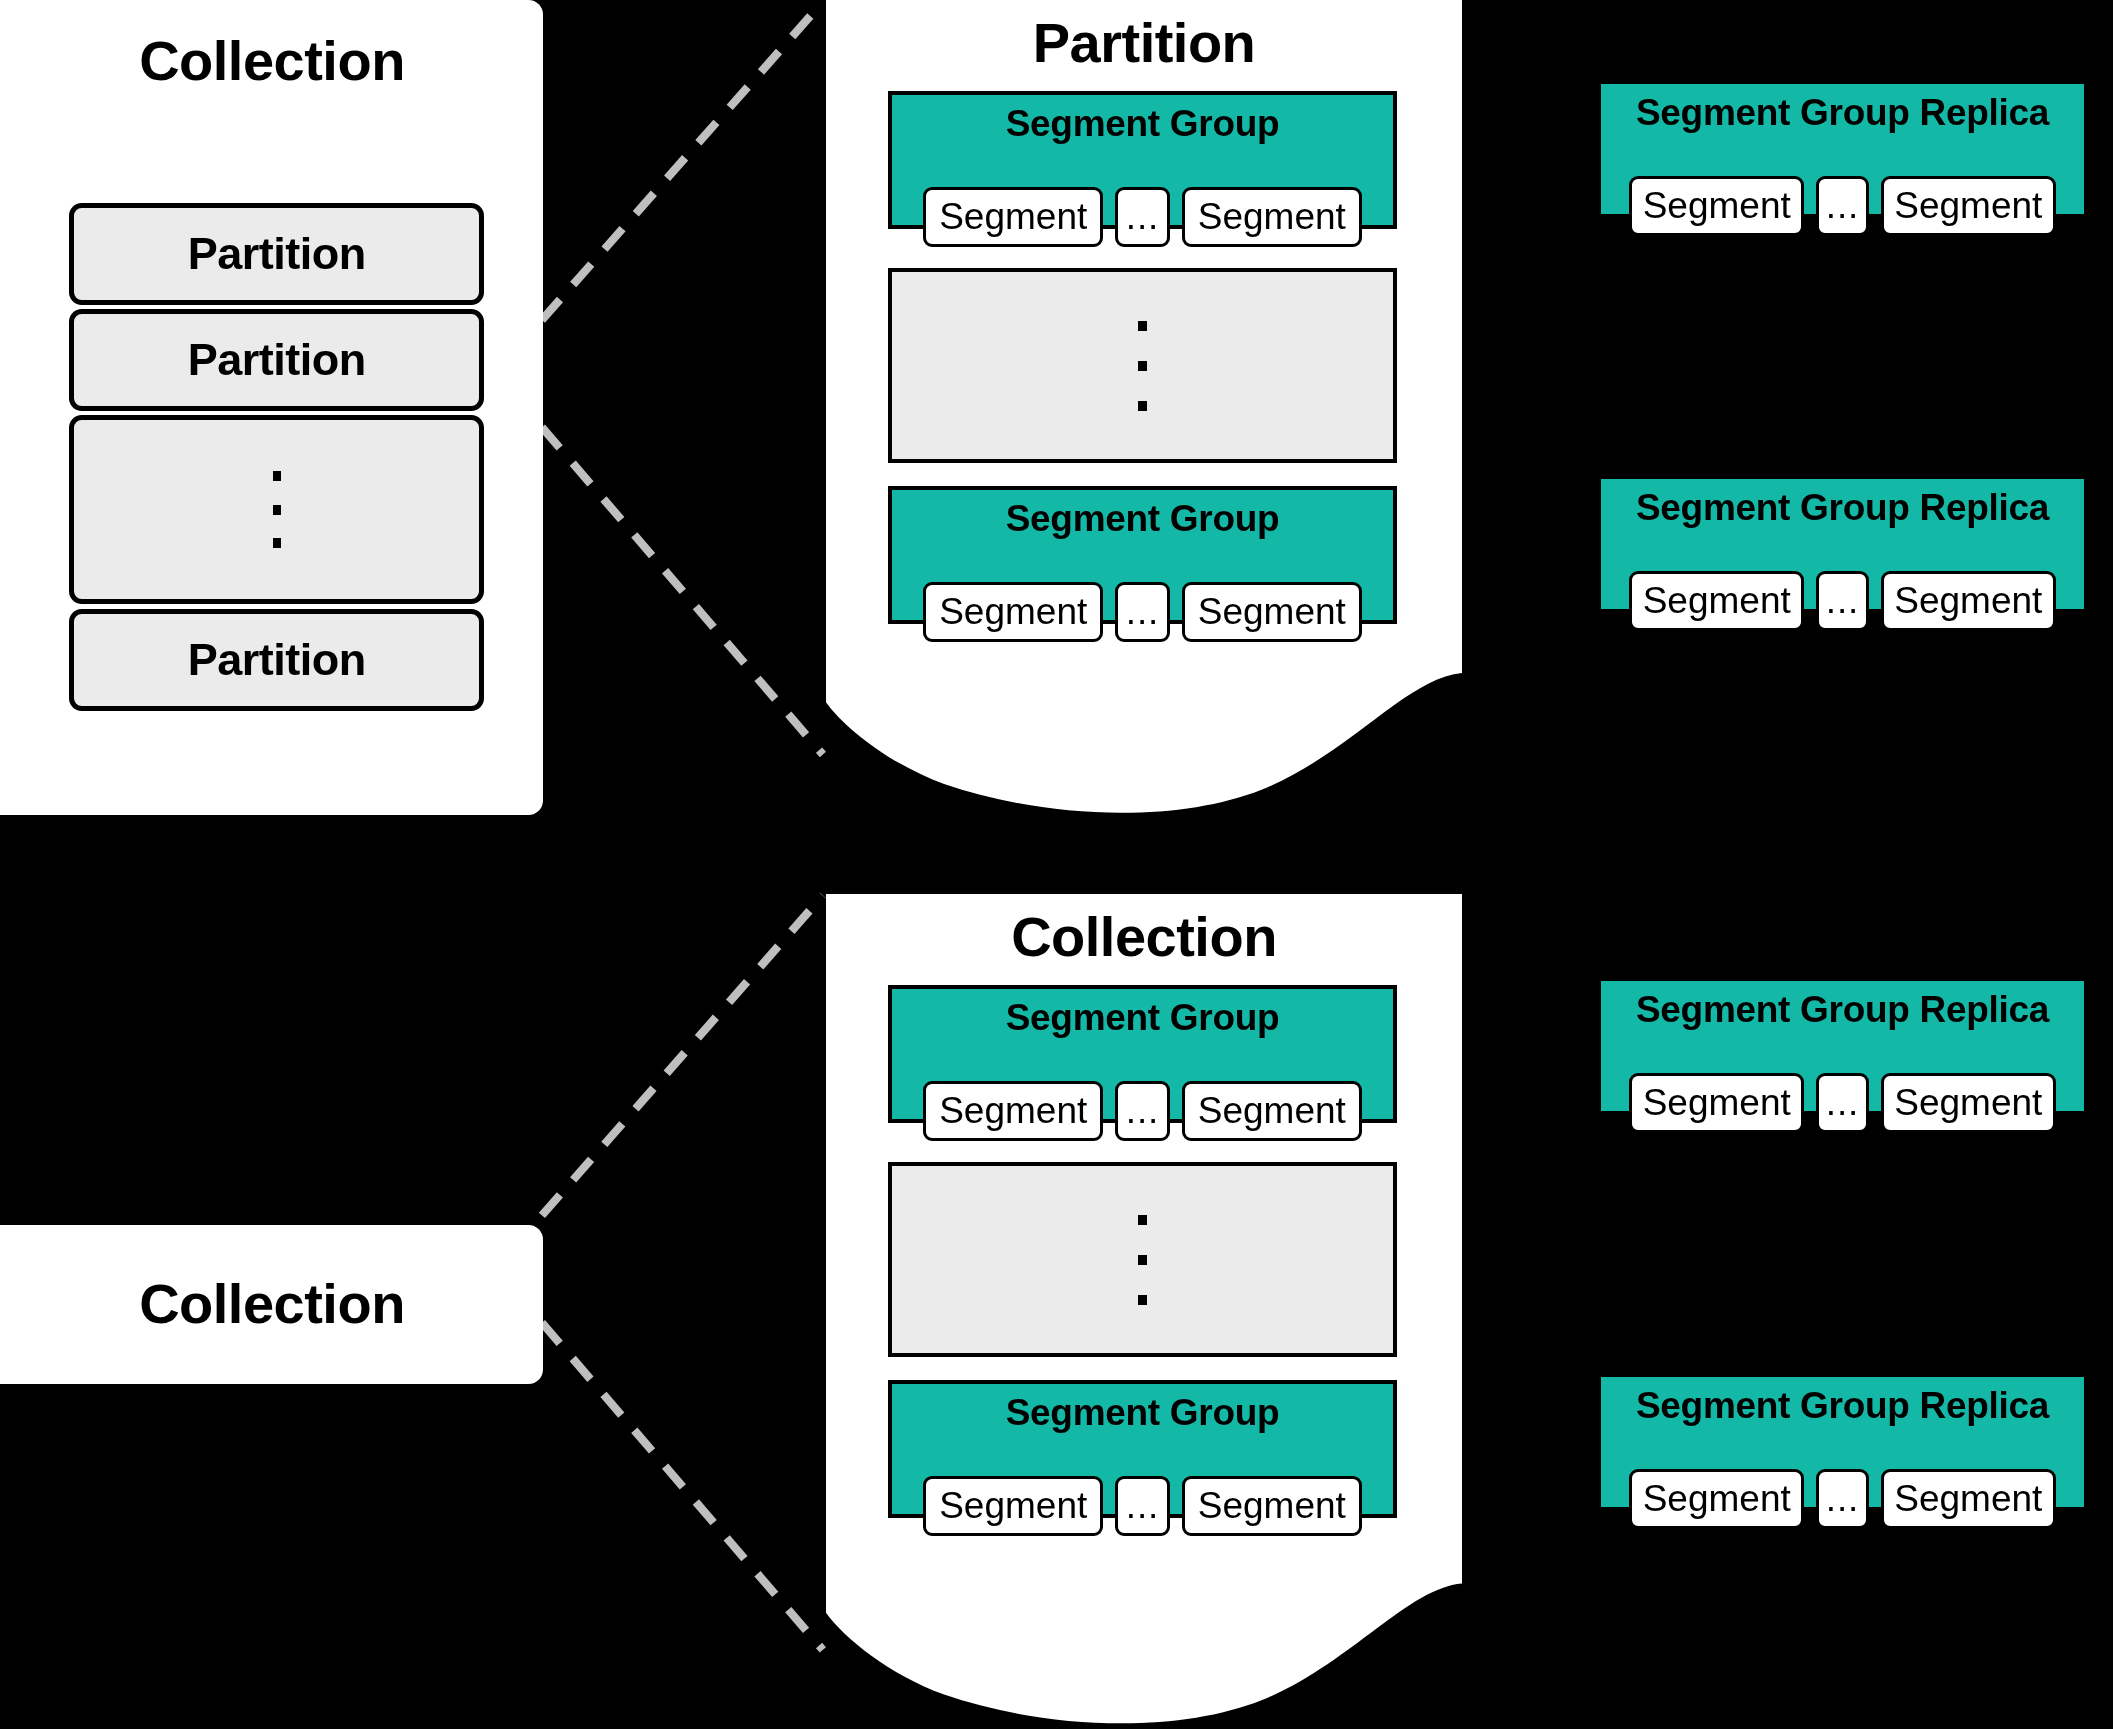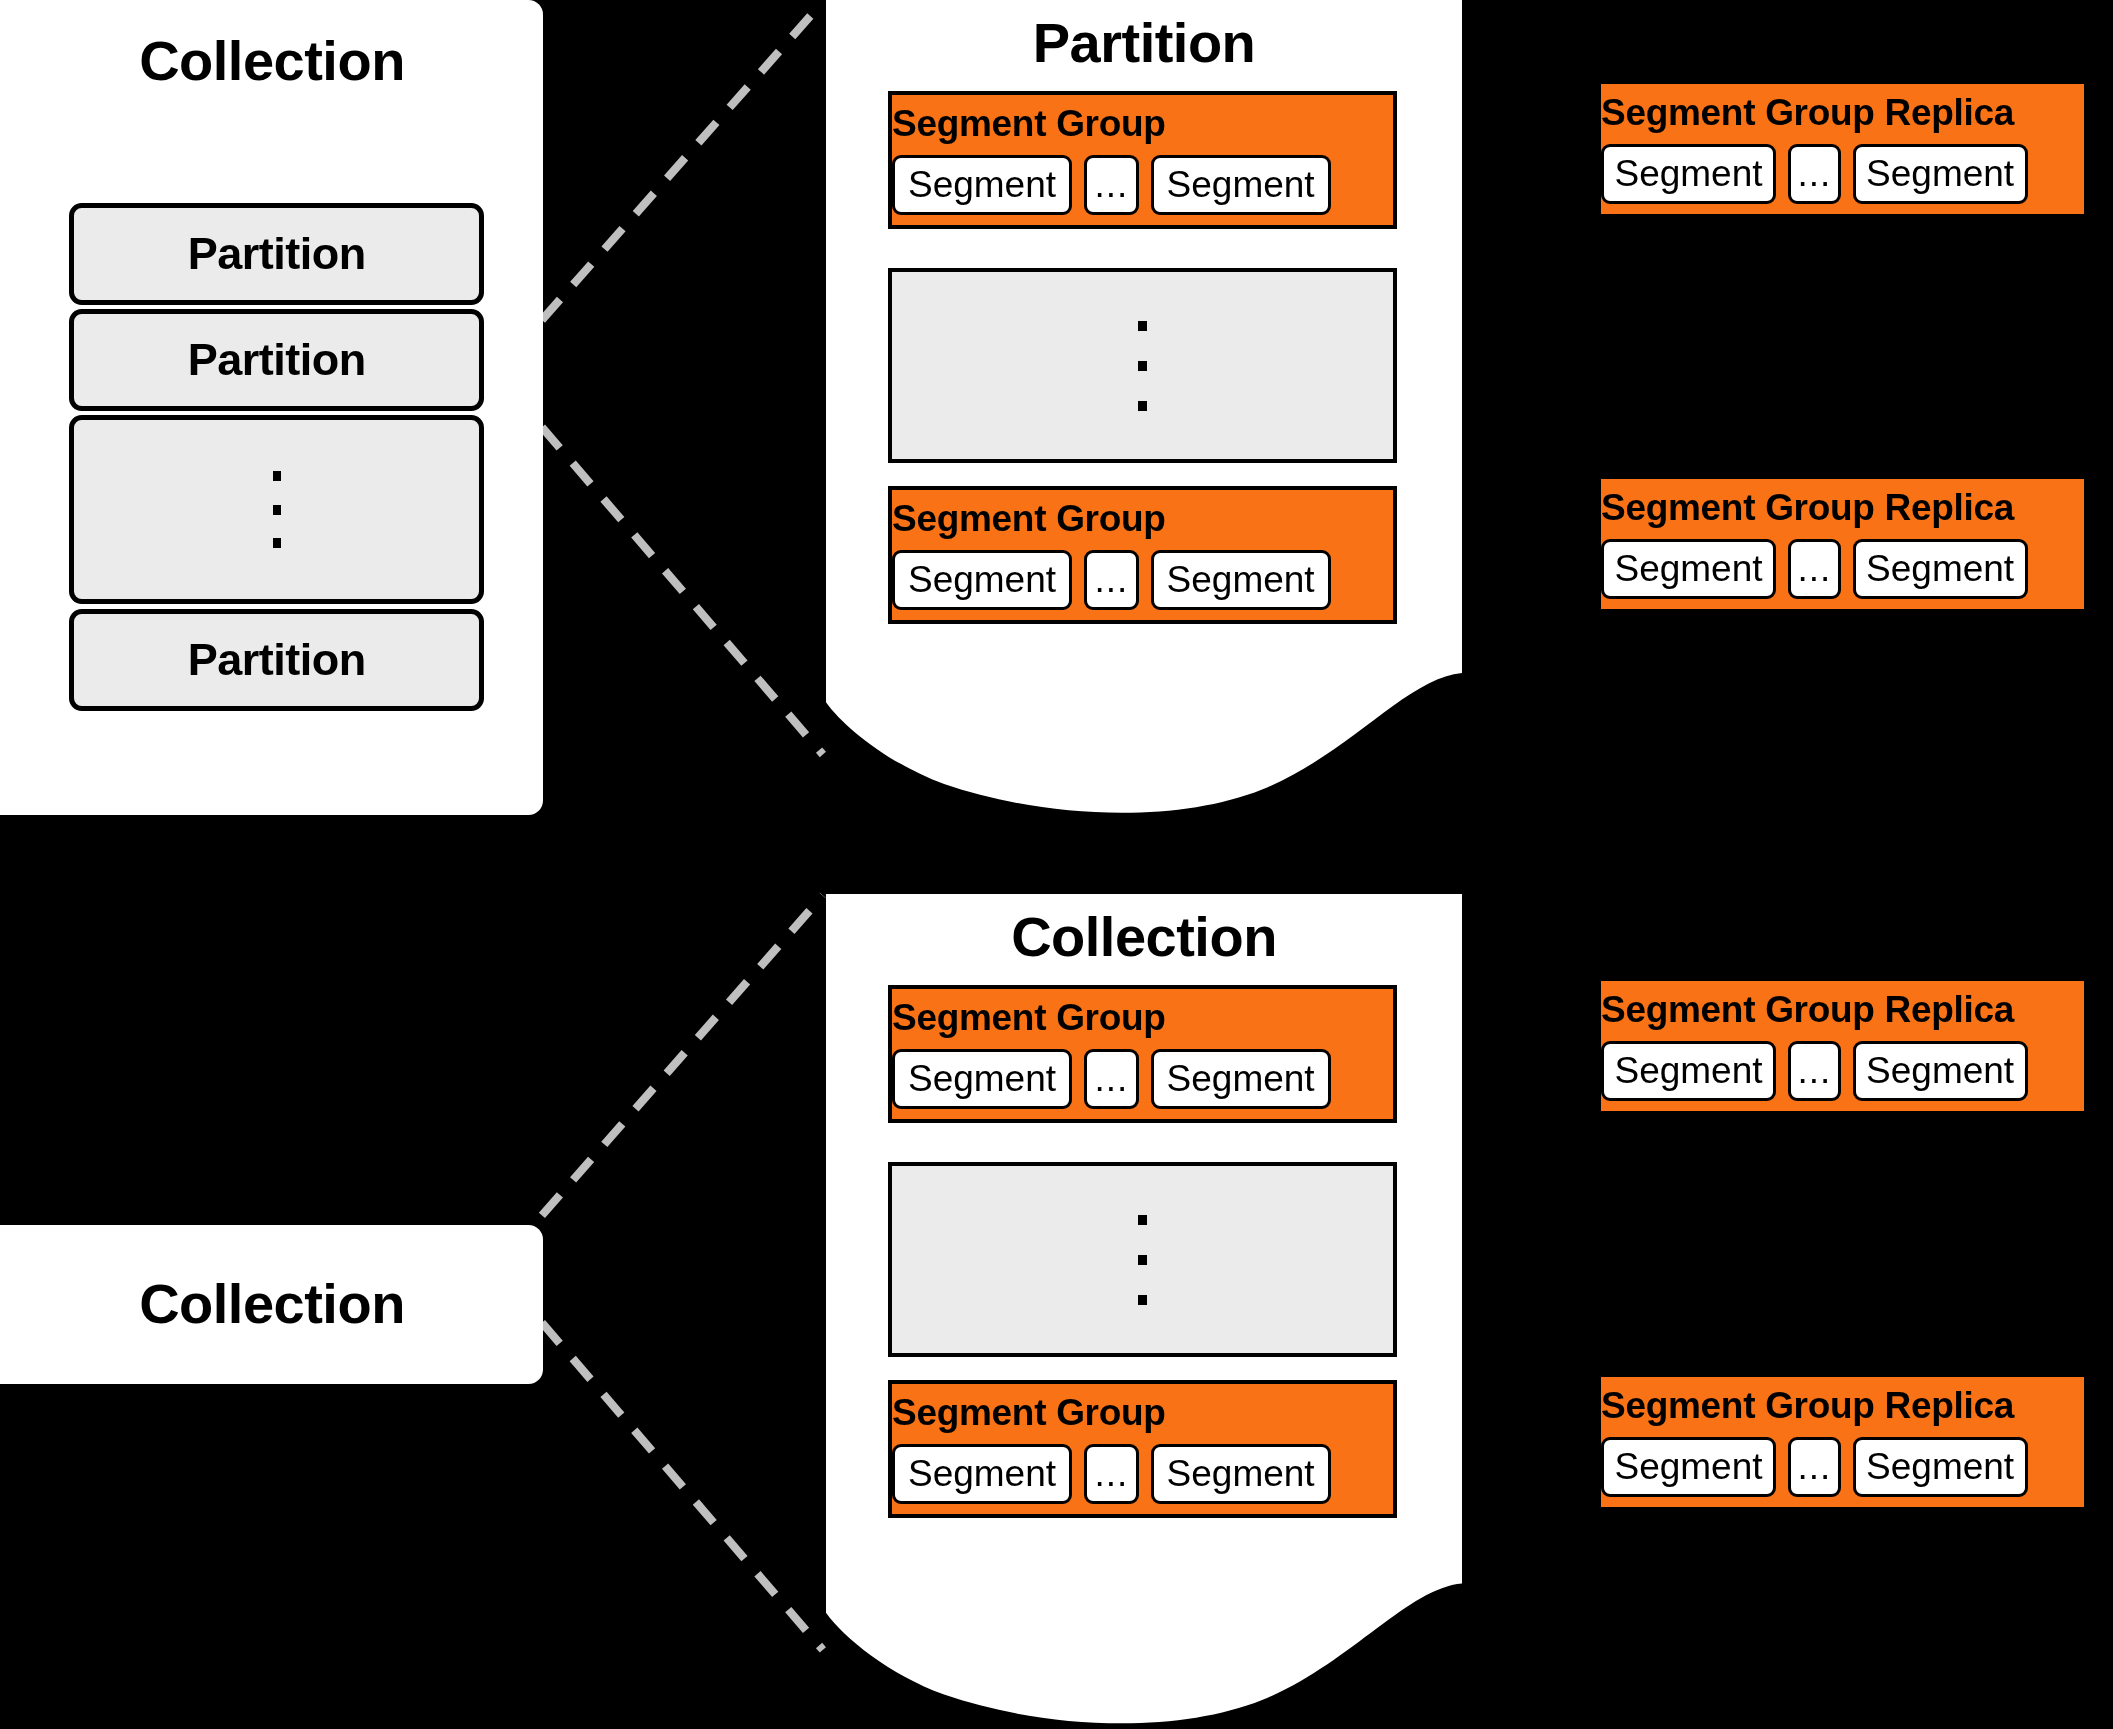--- a/index.html
+++ b/index.html
@@ -96,26 +96,27 @@
   .vdot {
     width: 8.2px;
     height: 10px;
     background: #000000;
     display: block;
   }
 
   
   .seg-group {
     position: absolute;
-    background: #f97316;
+    background: #14b8a6;
     border: 4.5px solid #000000;
     box-sizing: border-box;
     display: flex;
     flex-direction: column;
-    align-items: flex-start;
+    align-items: center;
+    gap: 32px;
   }
   .seg-group-title {
     font-weight: bold;
     font-size: 37px;
     line-height: 37px;
     color: #000;
     font-family: "Liberation Sans Narrow", "Liberation Sans", sans-serif;
     letter-spacing: -0.3px;
     white-space: nowrap;
   }

